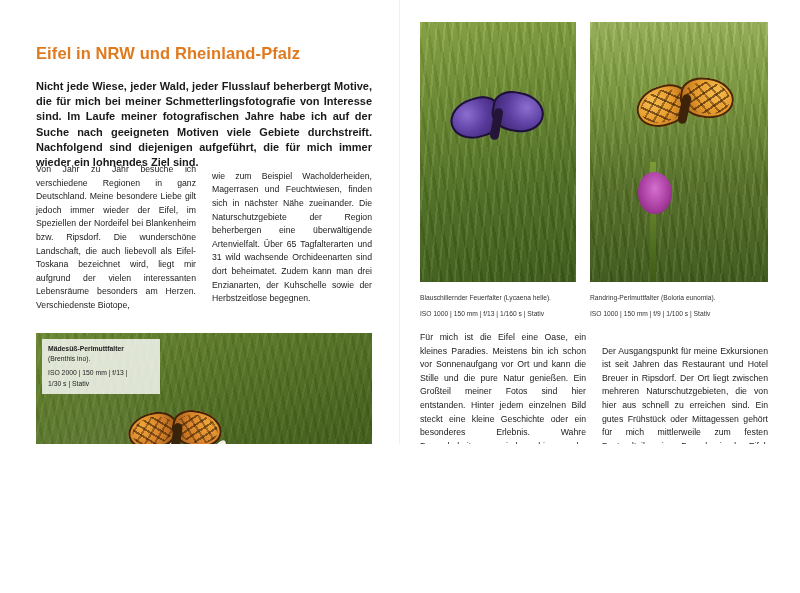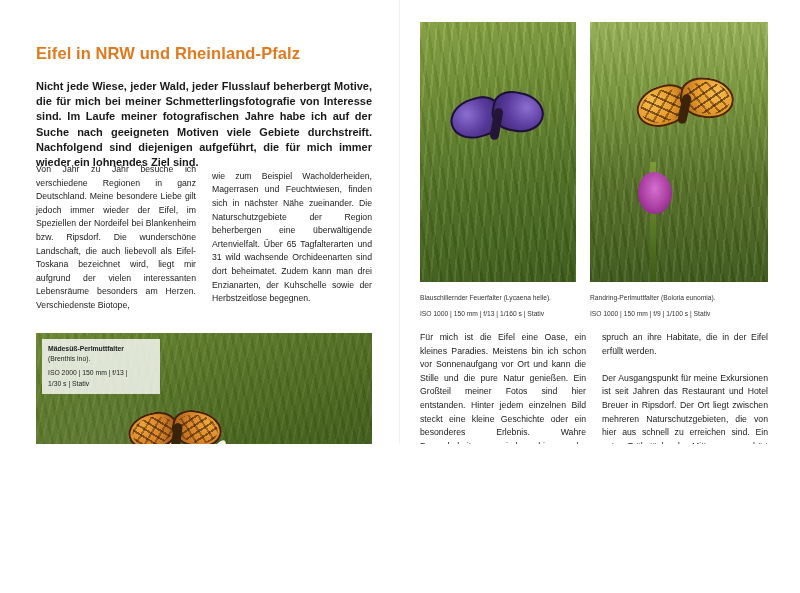--- a/index.html
+++ b/index.html
@@ -403,21 +403,20 @@
       <span>(Boloria eunomia).</span>
     </div>
     <div class="caption-meta">ISO 1000 | 150 mm | f/9 | 1/100 s | Stativ</div>
   </div>
 
   <div class="cols-right">
     <div class="col-r">
       <p>Für mich ist die Eifel eine Oase, ein kleines Paradies. Meistens bin ich schon vor Sonnenaufgang vor Ort und kann die Stille und die pure Natur genießen. Ein Großteil meiner Fotos sind hier entstanden. Hinter jedem einzelnen Bild steckt eine kleine Geschichte oder ein besonderes Erlebnis. Wahre Besonderheiten sind hier der Blauschillernde Feuerfalter, der Randring-Perlmuttfalter, der Goldene Scheckenfalter und der Lilagold-Feuerfalter. Alle diese Schmetterlinge haben einen besonderen An-</p>
     </div>
     <div class="col-r">
-      <p>spruch an ihre Habitate, die in der Eifel erfüllt werden.</p>
       <p style="margin-top:13.6px">Der Ausgangspunkt für meine Exkursionen ist seit Jahren das Restaurant und Hotel Breuer in Ripsdorf. Der Ort liegt zwischen mehreren Naturschutzgebieten, die von hier aus schnell zu erreichen sind. Ein gutes Frühstück oder Mittagessen gehört für mich mittlerweile zum festen Bestandteil meiner Besuche in der Eifel. Gastfreundschaft wird dort noch großgeschrieben. Ich bin einfach gern dort.</p>
     </div>
   </div>
 
   <div class="footer-rule rule-right"></div>
   <div class="footer-right">
     <span class="runhead">Eifel in NRW und Rheinland-Pfalz</span>
     <span class="vbar">|</span>
     <span class="folio">38</span>
   </div>

